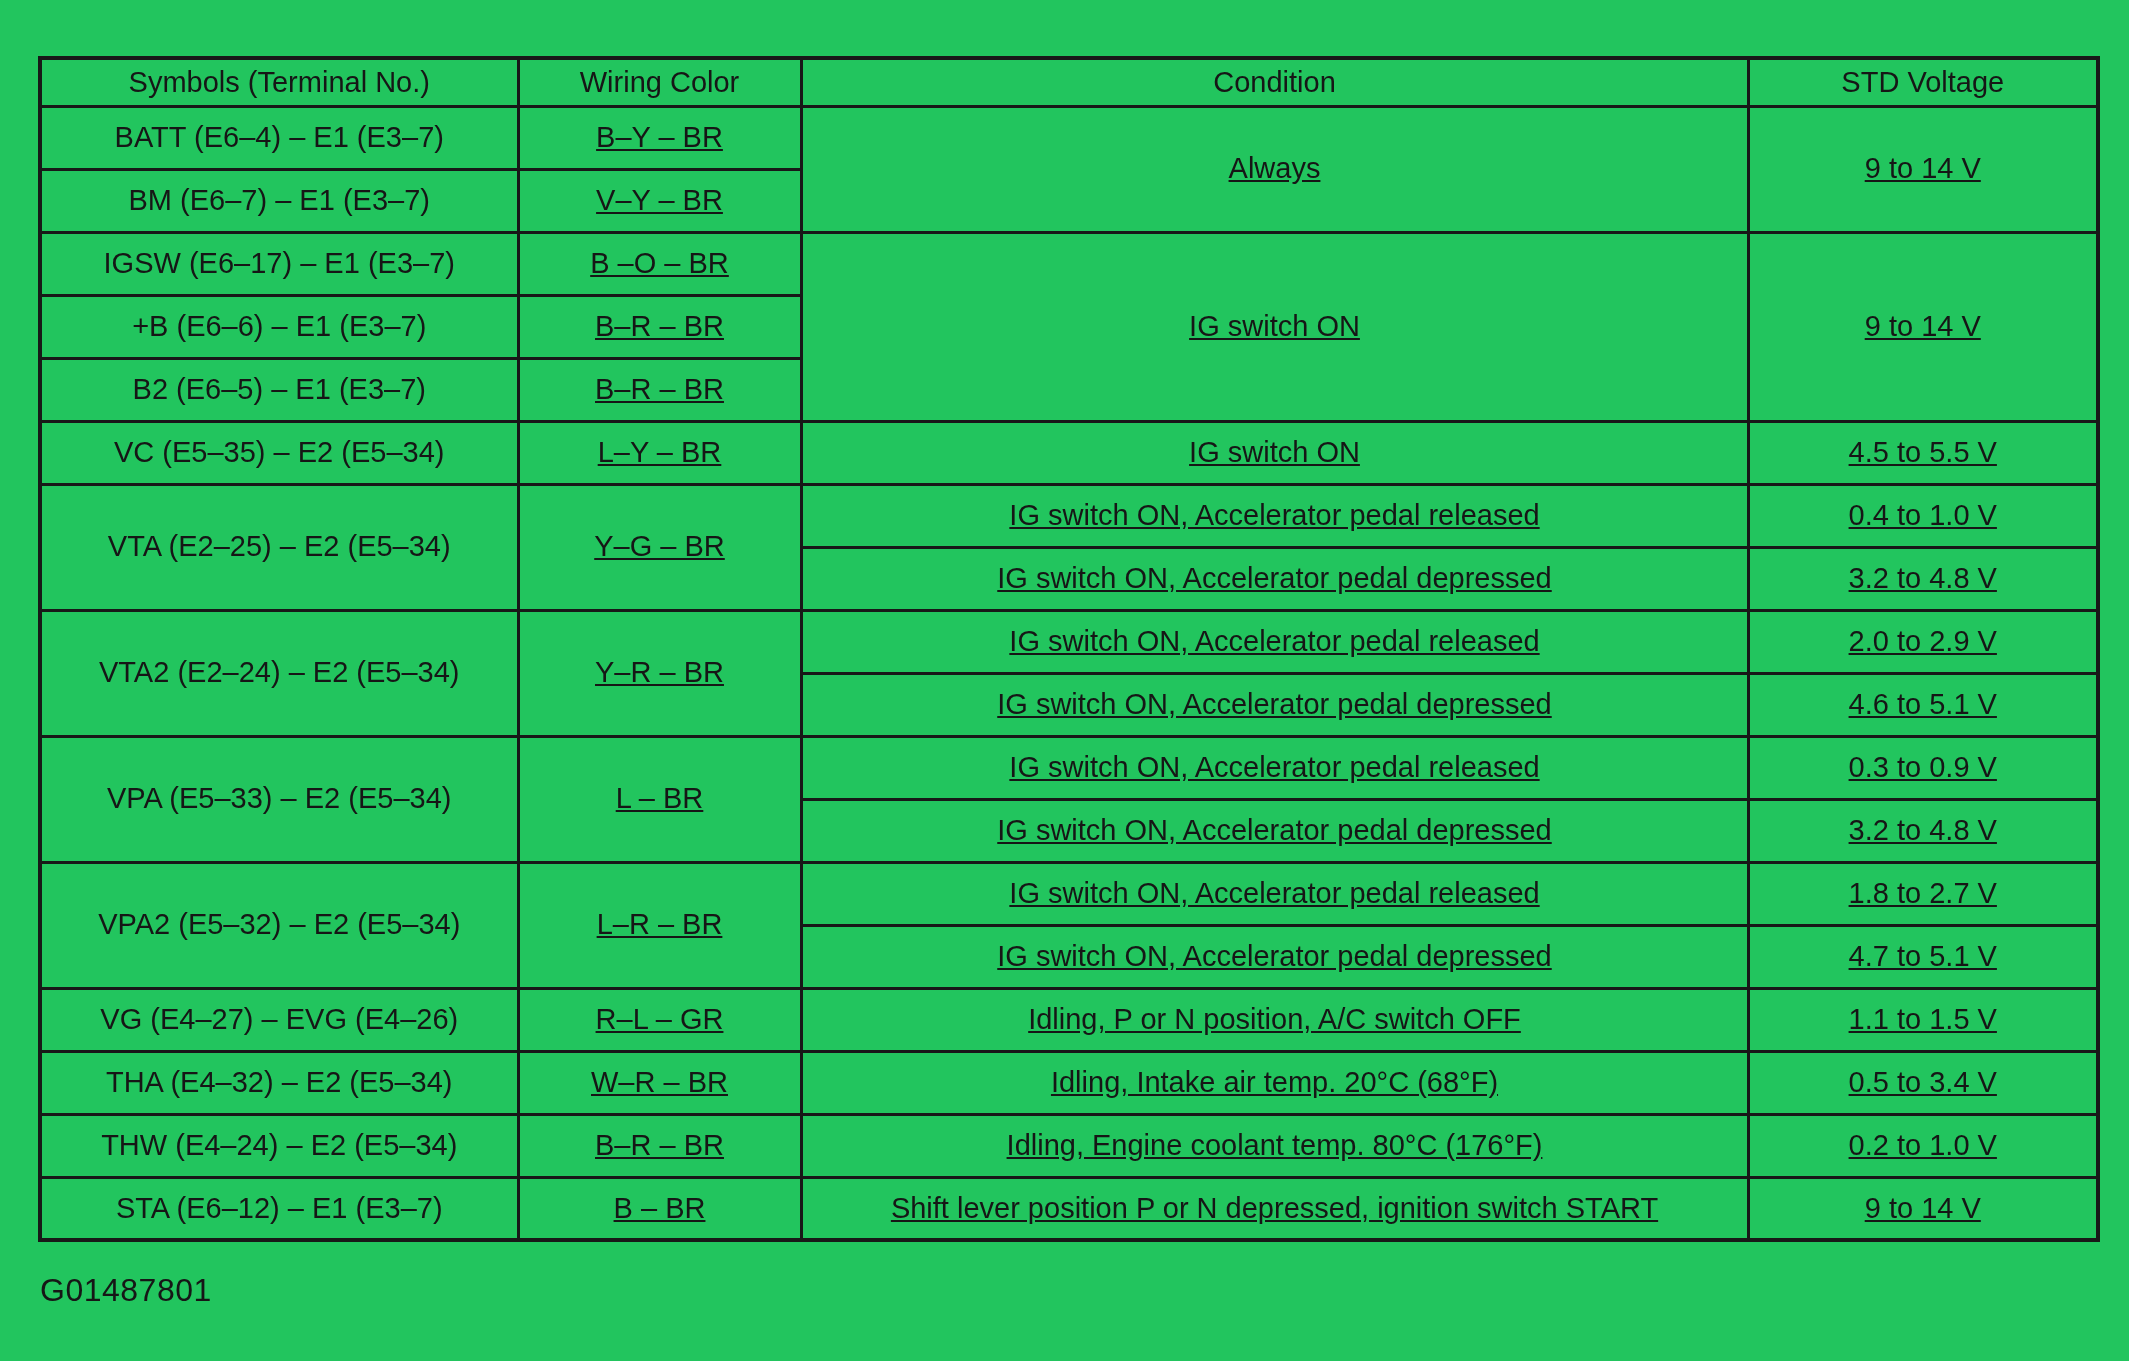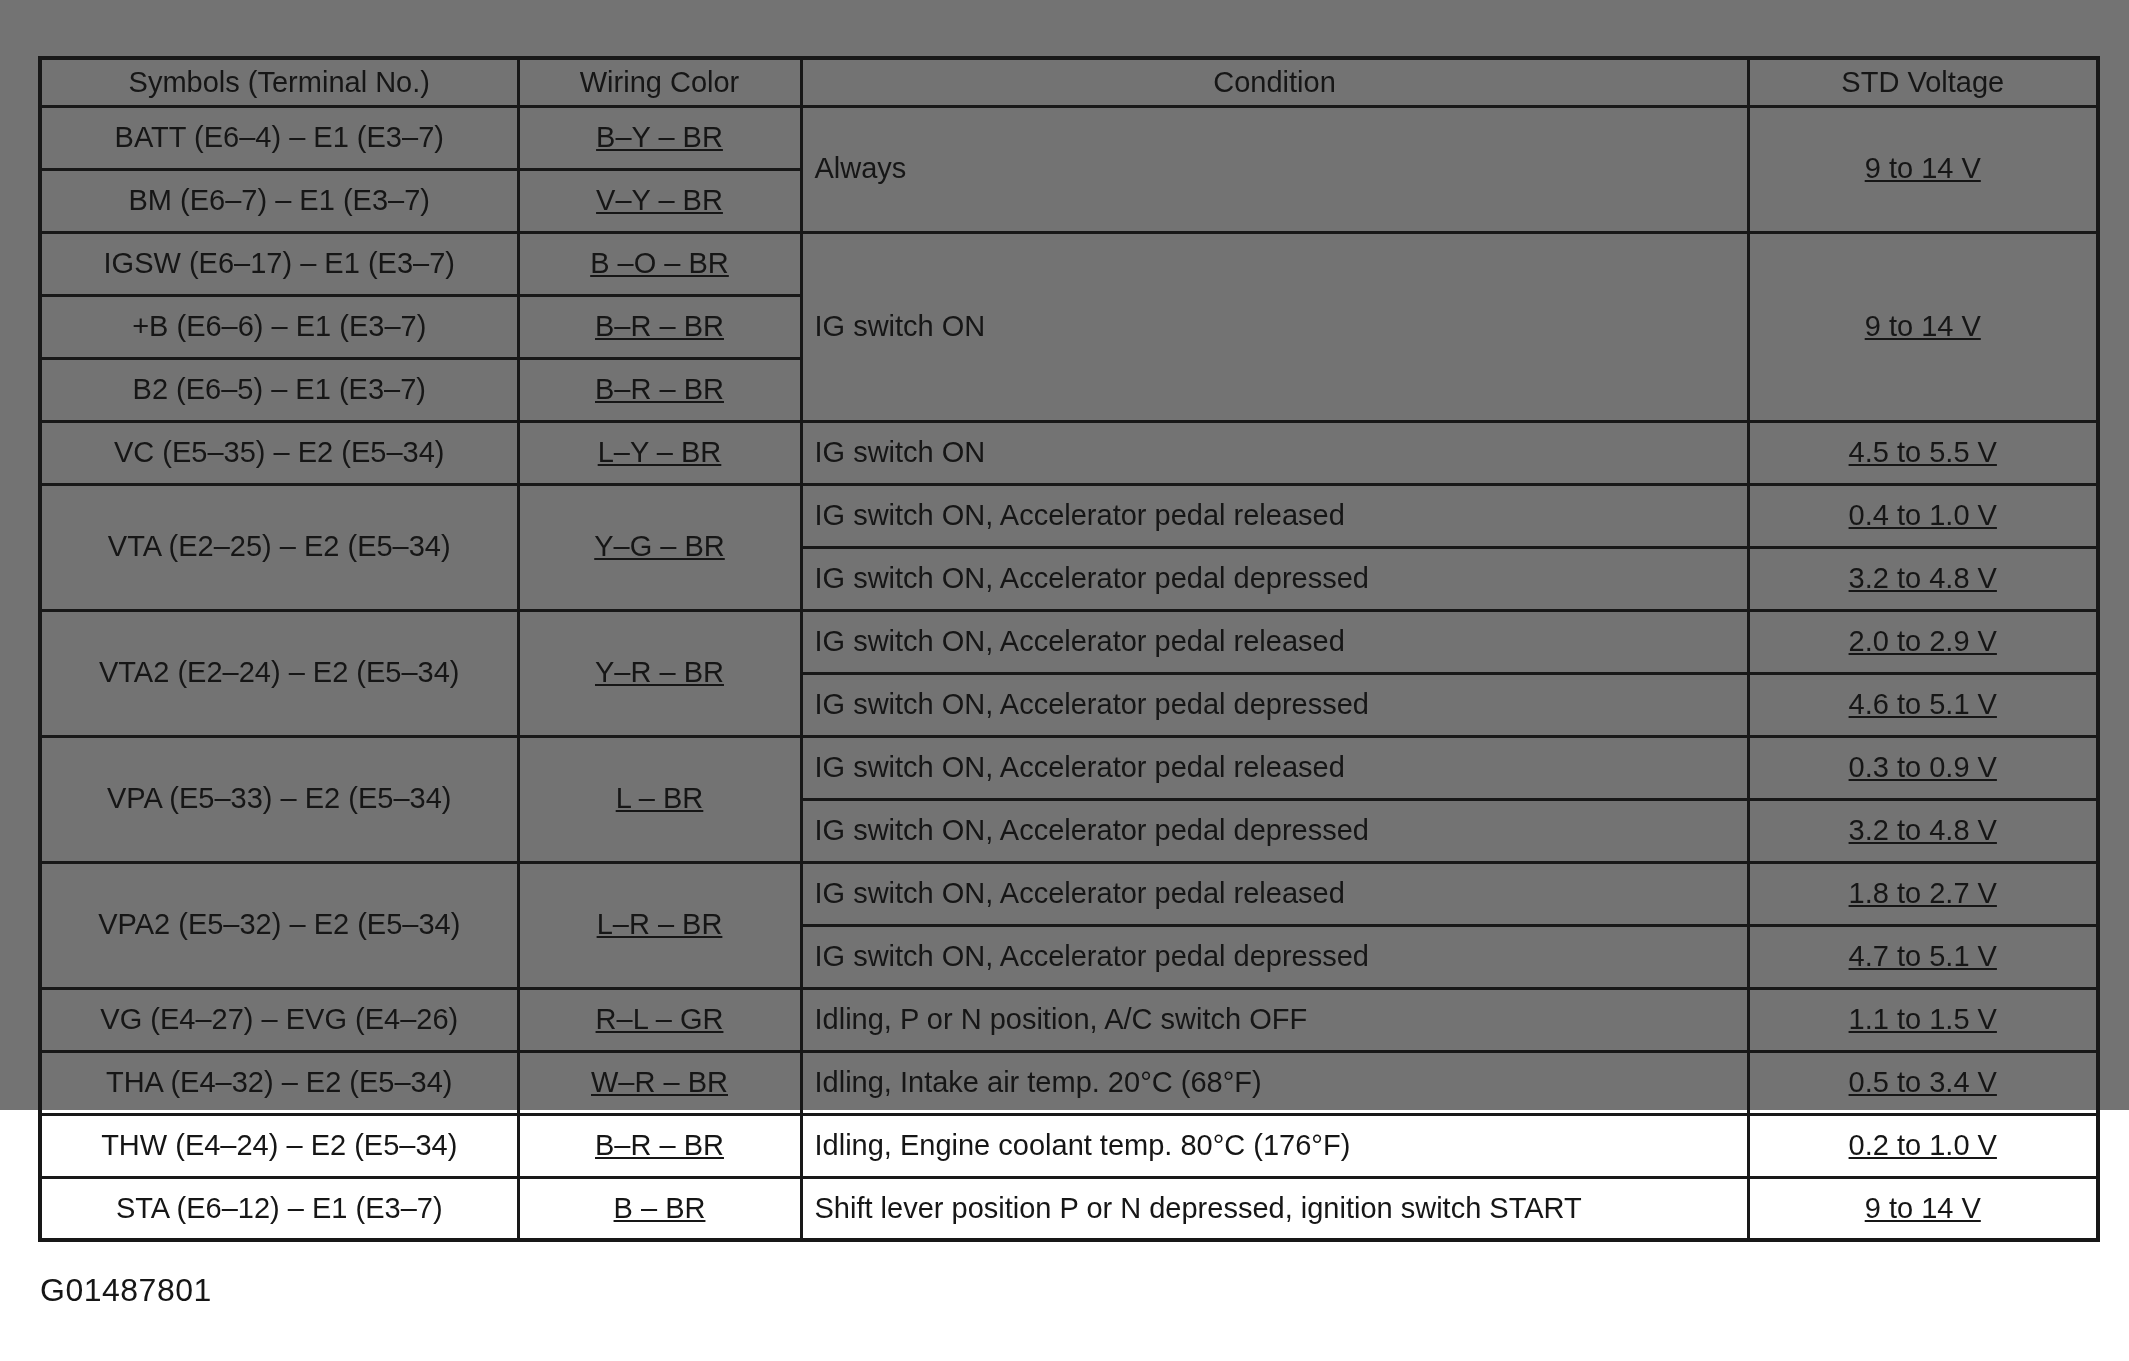--- a/index.html
+++ b/index.html
@@ -11,22 +11,22 @@
   body {
     width: 2129px;
     height: 1361px;
     font-family: "Liberation Sans", sans-serif;
     color: #161616;
     overflow: hidden;
   }
   .page {
     position: relative;
     width: 2129px;
-    height: 1110px;
-    background: #737373;
+    height: 1361px;
+    background: #22c55e;
   }
   table.spec {
     position: absolute;
     left: 38px;
     top: 56px;
     width: 2058px;
     border-collapse: collapse;
     table-layout: fixed;
     border: 4px solid #181818;
   }
@@ -43,21 +43,21 @@
     white-space: nowrap;
   }
   table.spec thead th {
     height: 48px;
     text-align: center;
     font-weight: 400;
   }
   table.spec tbody td {
     height: 63px;
   }
-  td.left   { text-align: left; }
+  td.left   { text-align: center; text-decoration: underline; }
   td.center { text-align: center; text-decoration: underline; }
   td.sym    { text-align: center; padding-left: 10px; }
   .figure-id {
     position: absolute;
     left: 40px;
     top: 1272px;
     font-size: 32px;
     font-weight: 400;
     letter-spacing: 0.5px;
     color: #161616;

